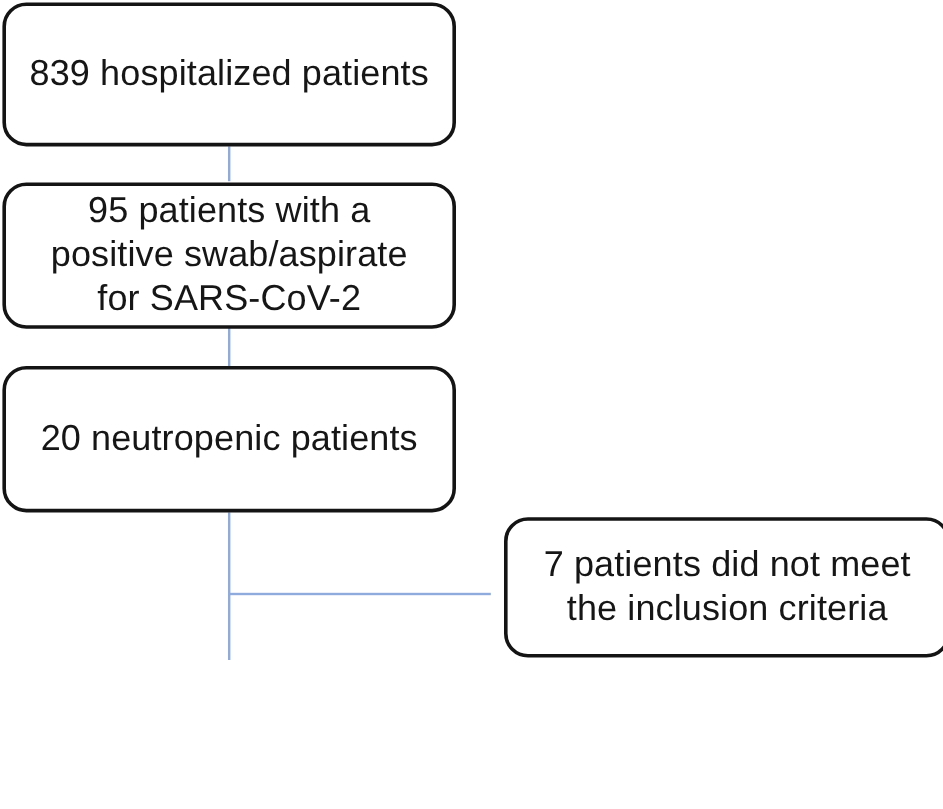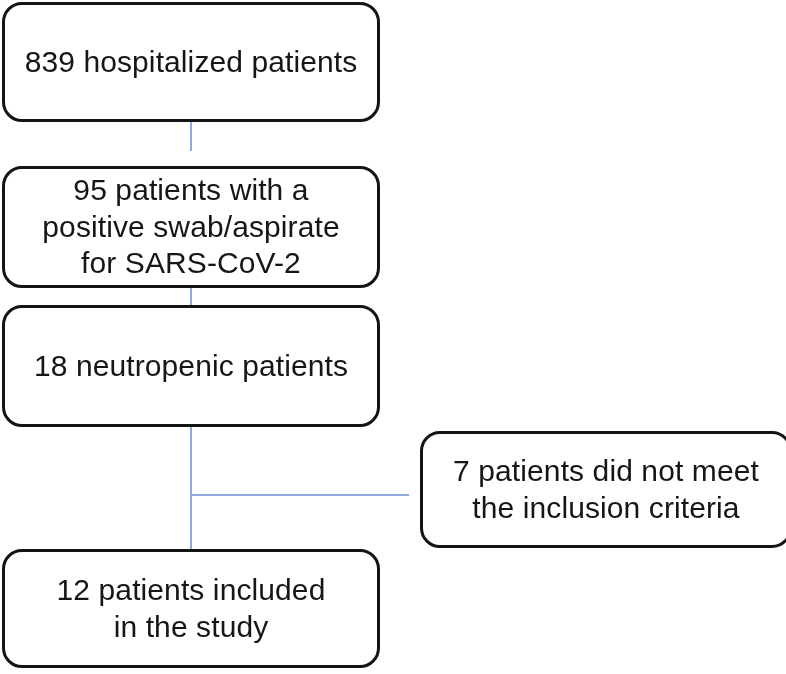--- a/index.html
+++ b/index.html
@@ -46,21 +46,21 @@
   }
   .connector.vertical {
     width: 2px;
   }
   .connector.horizontal {
     height: 2px;
   }
 
   
   #node-hospitalized { left: 2px;   top: 2px;   width: 378px; height: 120px; }
-  #node-positive-swab{ left: 2px;   top: 166px; width: 378px; height: 122px; }
+  #node-positive-swab{ left: 2px;   top: 152px; width: 378px; height: 122px; }
   #node-neutropenic  { left: 2px;   top: 305px; width: 378px; height: 122px; }
   #node-excluded     { left: 408px; top: 431px; width: 372px; height: 117px; margin-left: 12px; }
   #node-included     { left: 2px;   top: 549px; width: 378px; height: 119px; }
 
   
   #conn-1-2    { left: 190px; top: 122px; height: 29px; }
   #conn-2-3    { left: 190px; top: 272px; height: 34px; }
   #conn-3-4    { left: 190px; top: 427px; height: 123px; }
   #conn-branch { left: 190px; top: 494px; width: 219px; }
 </style>
@@ -78,26 +78,22 @@
     <span class="node-label">839 hospitalized patients</span>
   </div>
 
   <div class="node" id="node-positive-swab">
     <span class="node-label">95 patients with a
 positive swab/aspirate
 for SARS-CoV-2</span>
   </div>
 
   <div class="node" id="node-neutropenic">
-    <span class="node-label">18 neutropenic patients</span>
+    <span class="node-label">20 neutropenic patients</span>
   </div>
 
   <div class="node" id="node-excluded">
     <span class="node-label">7 patients did not meet
 the inclusion criteria</span>
   </div>
 
-  <div class="node" id="node-included">
-    <span class="node-label">12 patients included
-in the study</span>
-  </div>
 
 </div>
 
 </body></html>

